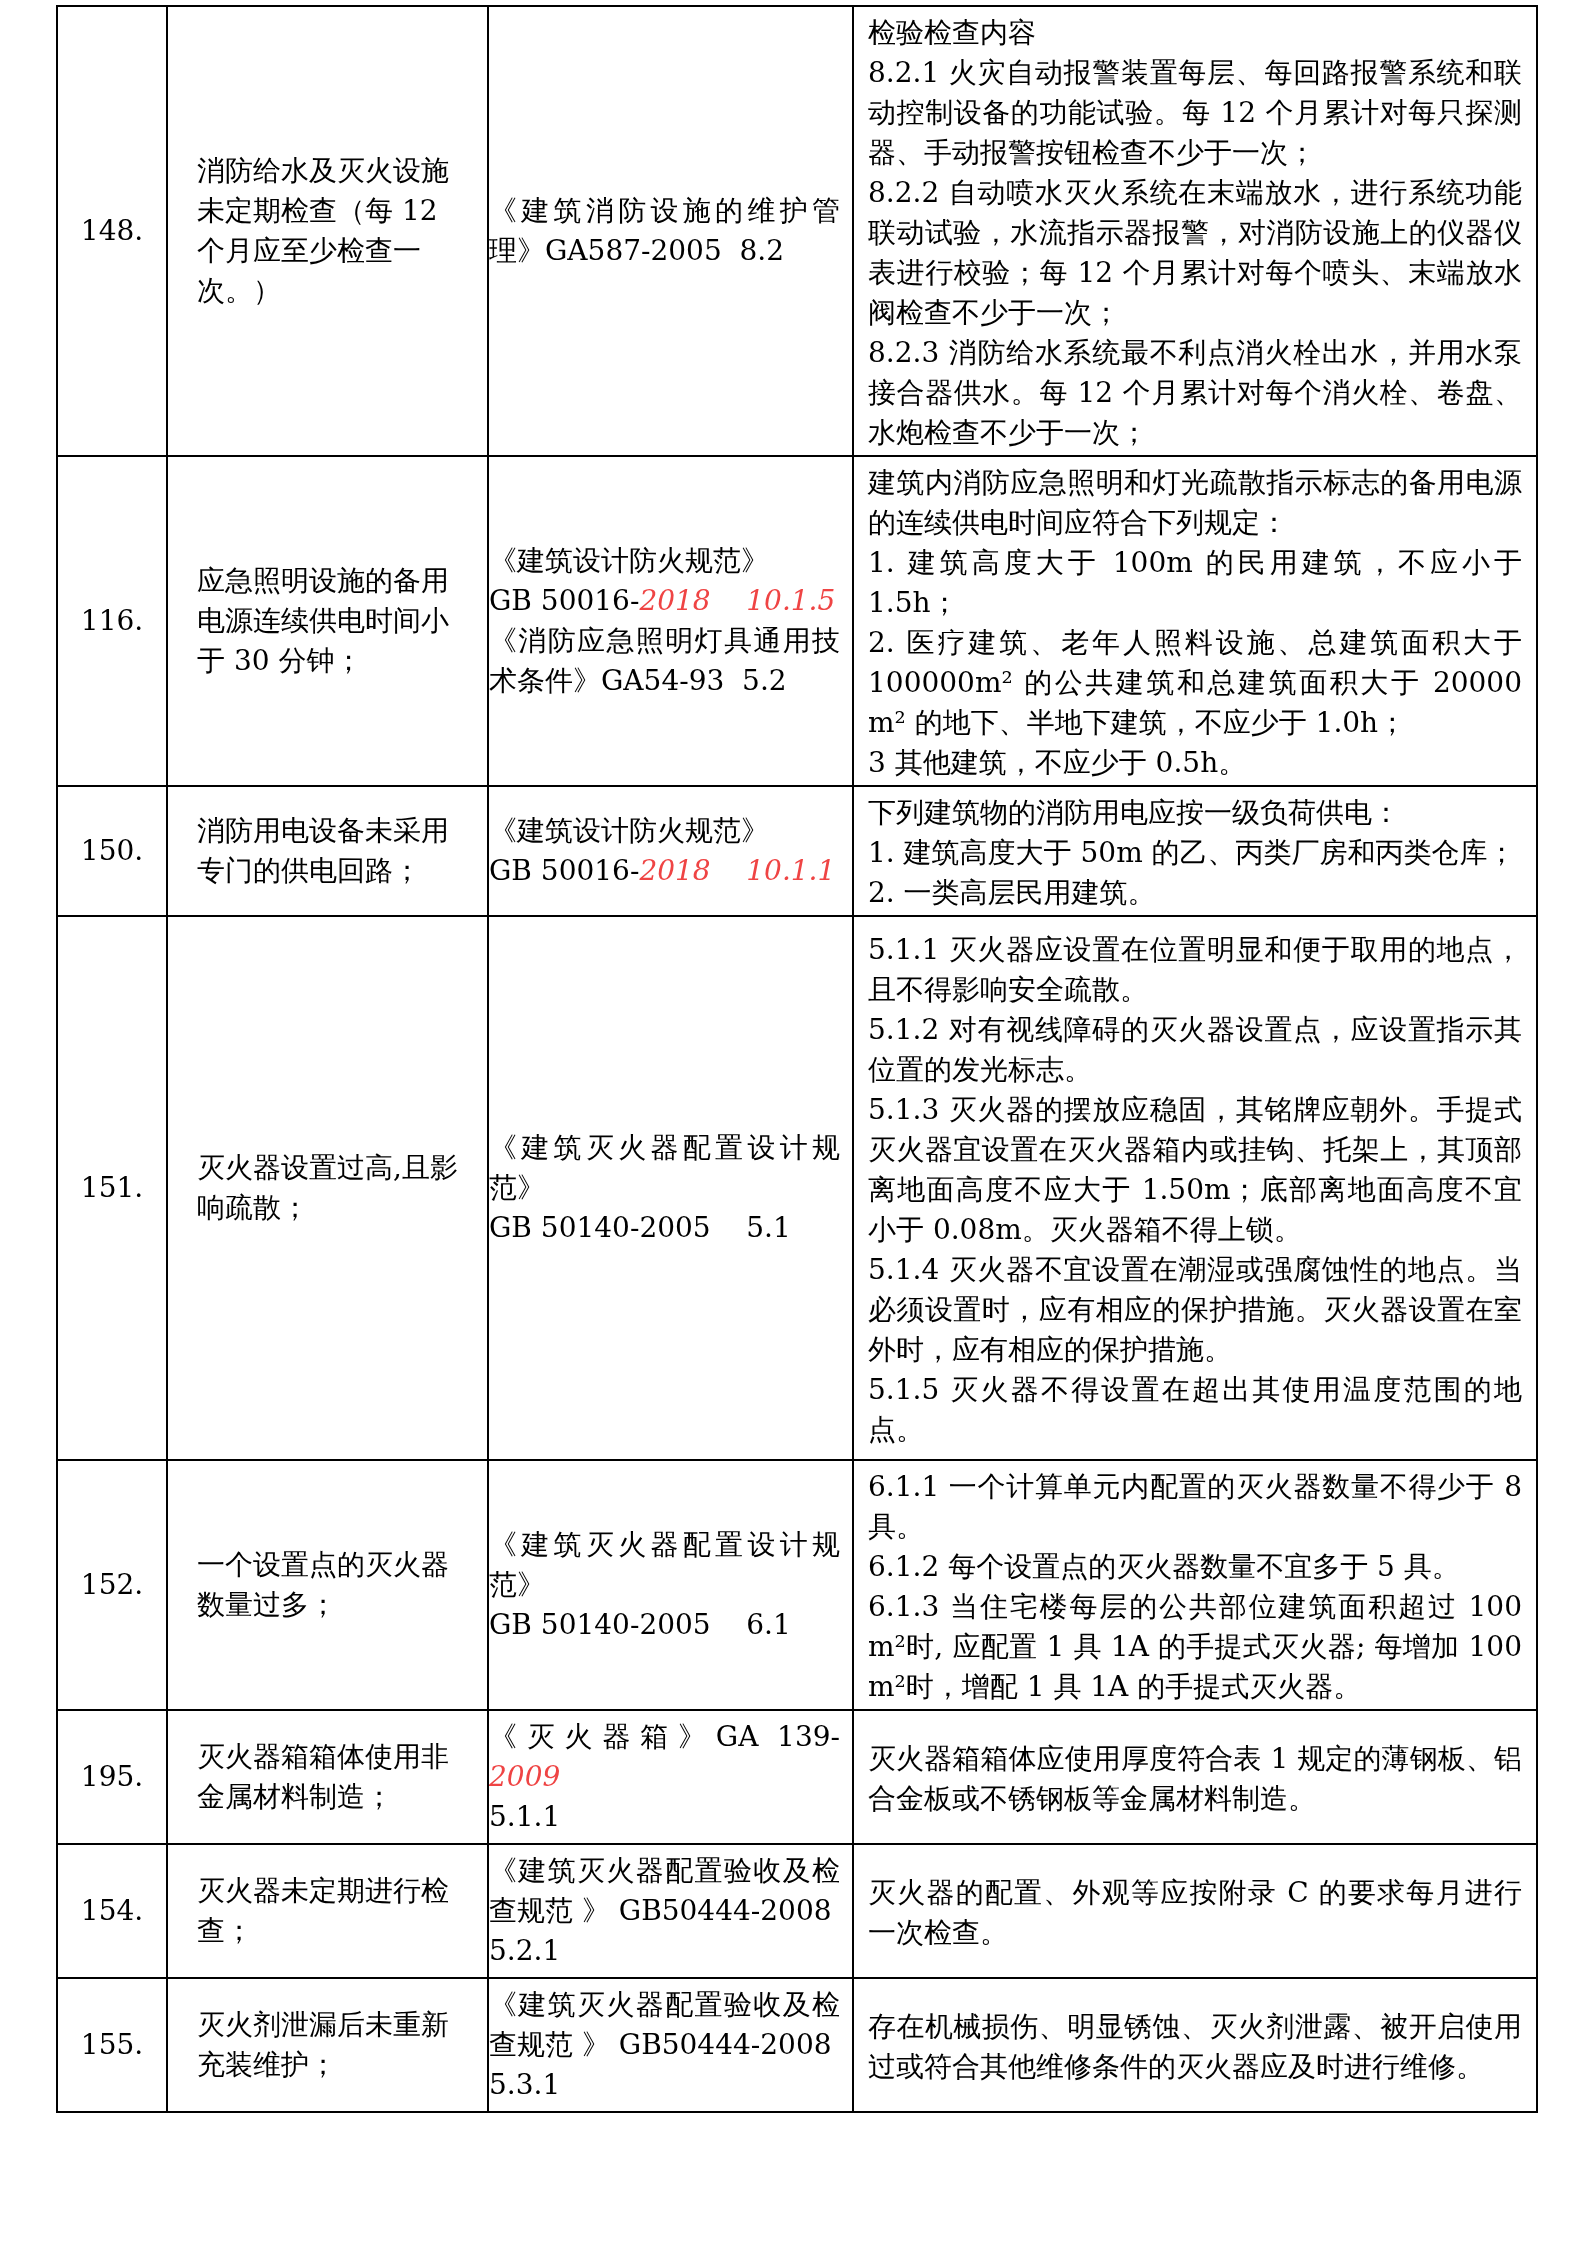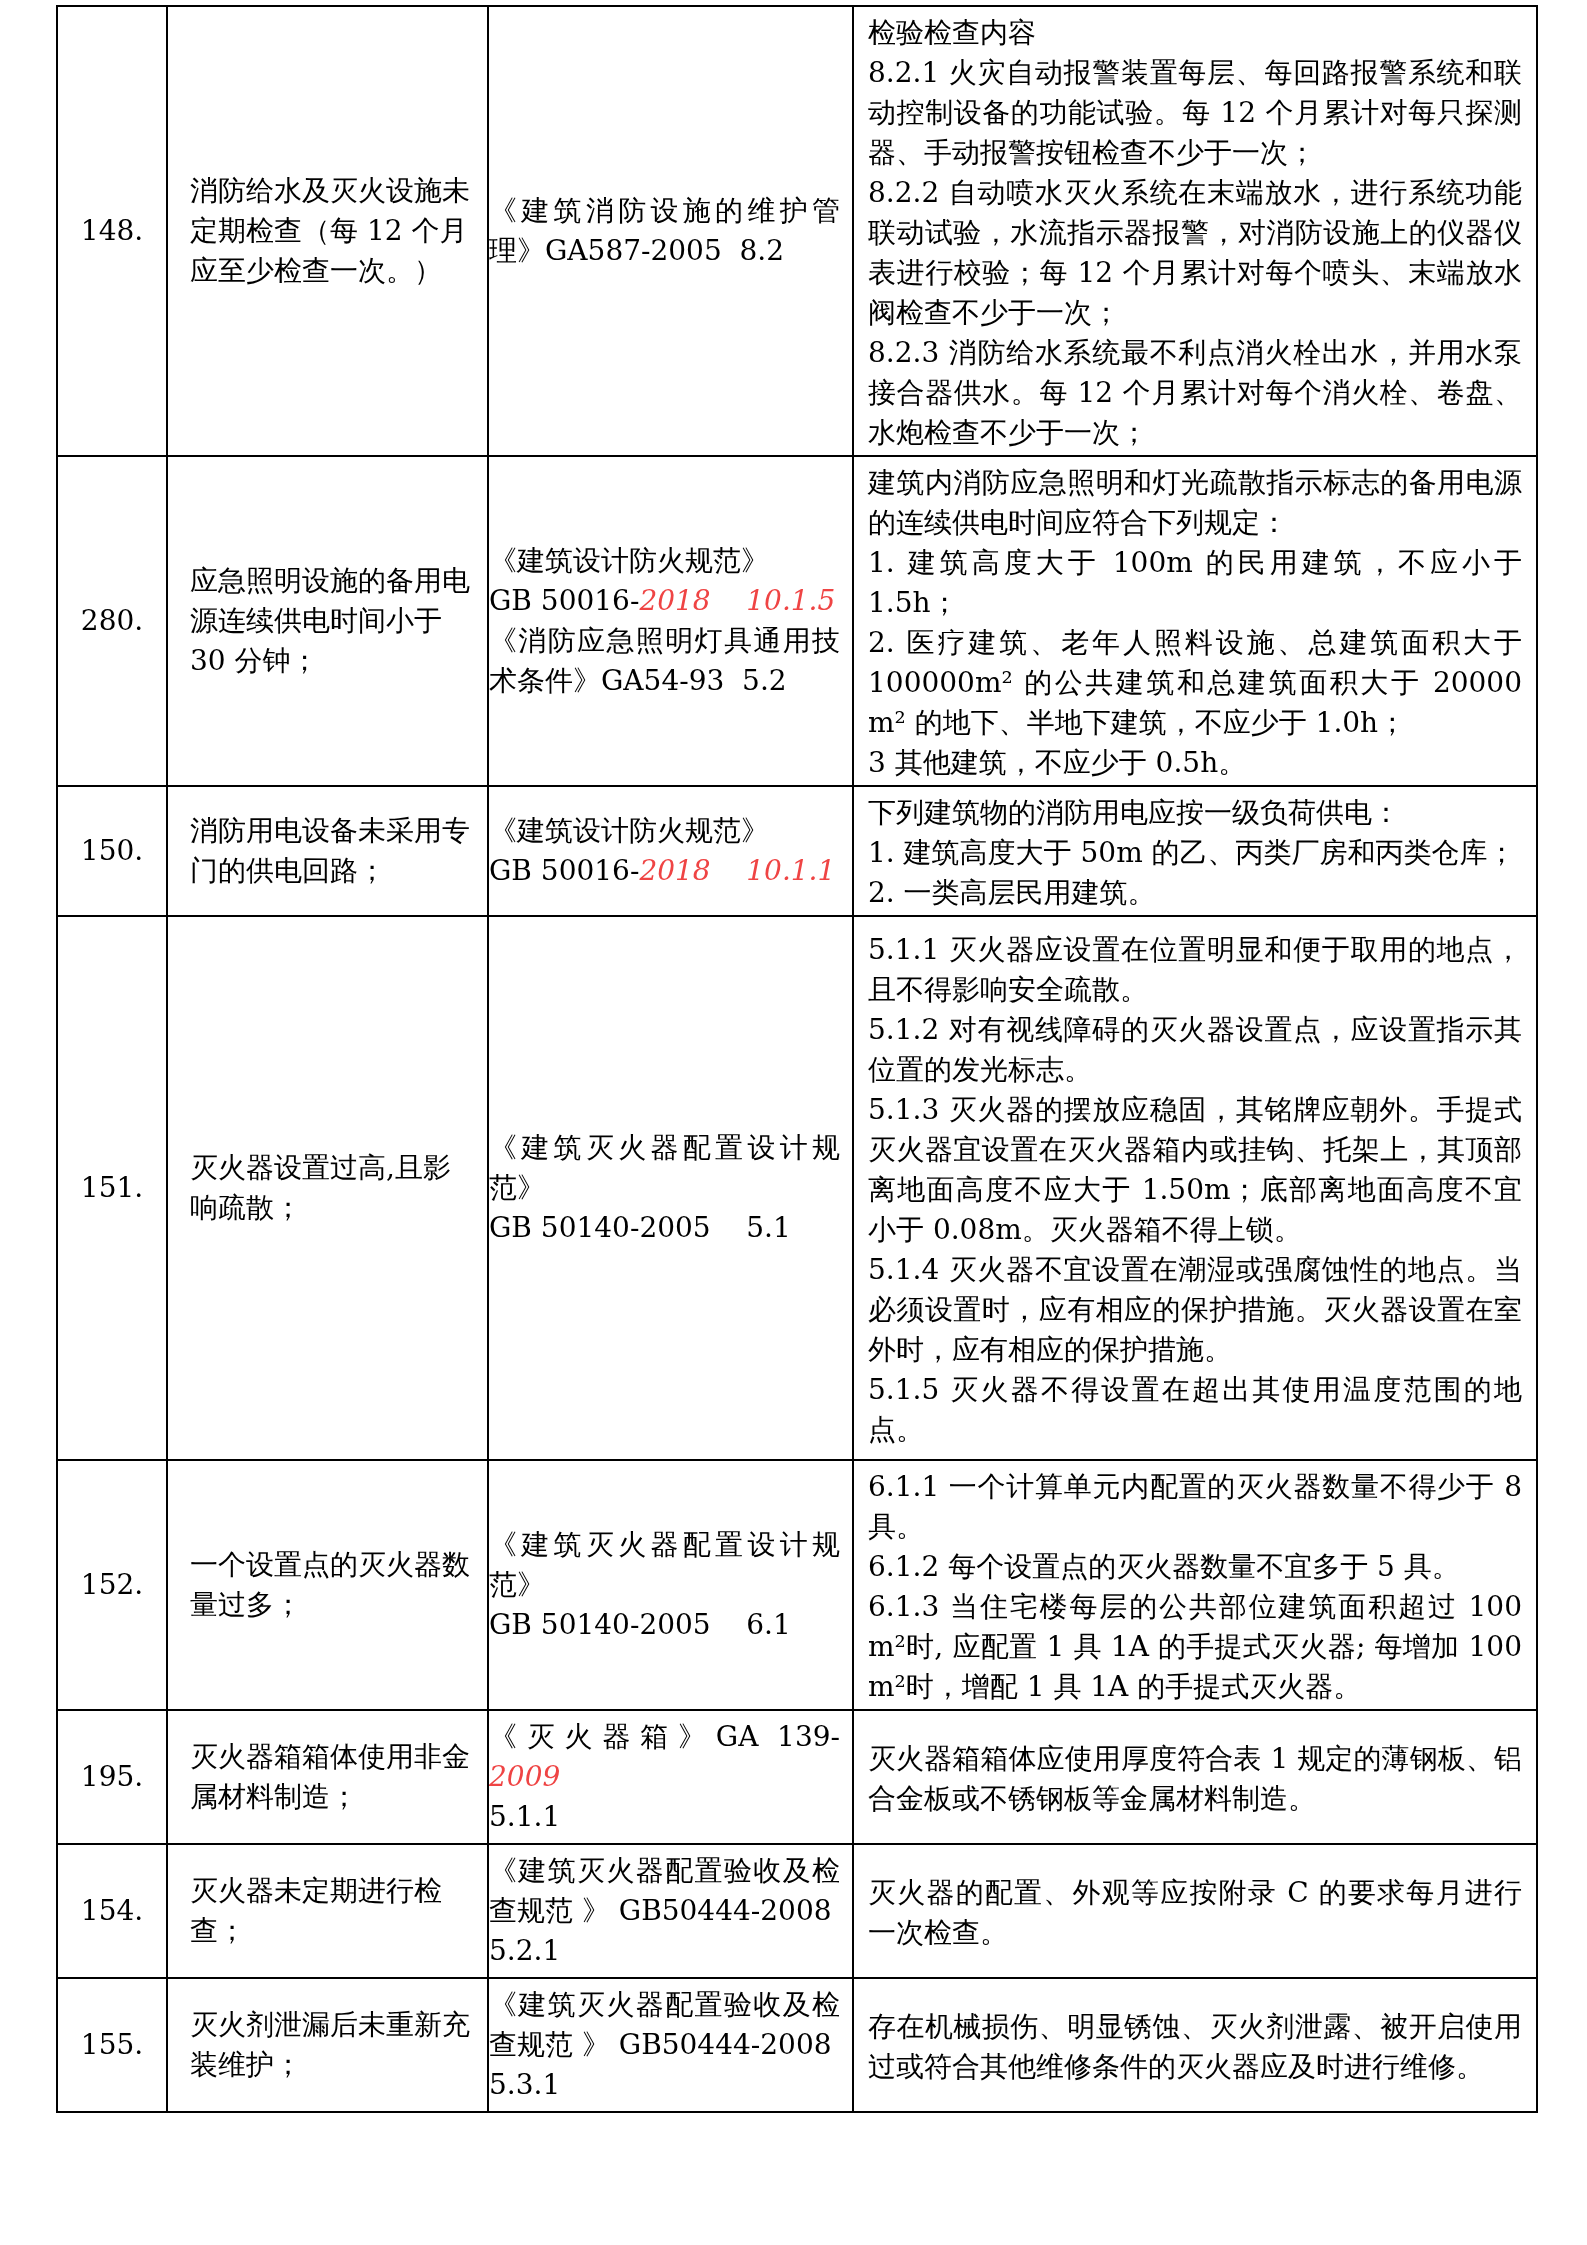--- a/index.html
+++ b/index.html
@@ -21,21 +21,21 @@
     vertical-align:middle;
     font-size:28px;
     line-height:40px;
     overflow:hidden;
   }
   col.c-no{width:110px;}
   col.c-violation{width:321px;}
   col.c-basis{width:365px;}
   col.c-content{width:684px;}
   td.cell-no{text-align:center;padding:12px 6px;}
-  td.cell-violation{padding:6px 16px 6px 22px;}
+  td.cell-violation{padding:6px 16px 6px 29px;}
   td.cell-basis{padding:6px 12px 6px 0;margin-left:14px;}
   td.cell-content{vertical-align:top;padding:6px 14px 2px 14px;}
   .basis-par{white-space:pre-wrap;text-align:justify;}
   .content-par{text-align:justify;}
   .red{color:#ef4444;font-style:italic;}
   
   tr:nth-child(1){height:450px;}
   tr:nth-child(2){height:292px;}
   tr:nth-child(3){height:121px;}
   tr:nth-child(4){height:544px;}
@@ -63,21 +63,21 @@
             <div class="basis-par"><span>《建筑消防设施的维护管理》GA587-2005  8.2</span></div>
           </td>
           <td class="cell-content">
             <div class="content-par">检验检查内容</div>
             <div class="content-par">8.2.1 火灾自动报警装置每层、每回路报警系统和联动控制设备的功能试验。每 12 个月累计对每只探测器、手动报警按钮检查不少于一次；</div>
             <div class="content-par">8.2.2 自动喷水灭火系统在末端放水，进行系统功能联动试验，水流指示器报警，对消防设施上的仪器仪表进行校验；每 12 个月累计对每个喷头、末端放水阀检查不少于一次；</div>
             <div class="content-par">8.2.3 消防给水系统最不利点消火栓出水，并用水泵接合器供水。每 12 个月累计对每个消火栓、卷盘、水炮检查不少于一次；</div>
           </td>
         </tr>
         <tr>
-          <td class="cell-no">280.</td>
+          <td class="cell-no">116.</td>
           <td class="cell-violation">应急照明设施的备用电源连续供电时间小于 30 分钟；</td>
           <td class="cell-basis">
             <div class="basis-par"><span>《建筑设计防火规范》</span></div>
             <div class="basis-par"><span>GB 50016-</span><span class="red">2018</span><span>    </span><span class="red">10.1.5</span></div>
             <div class="basis-par"><span>《消防应急照明灯具通用技术条件》GA54-93  5.2</span></div>
           </td>
           <td class="cell-content">
             <div class="content-par">建筑内消防应急照明和灯光疏散指示标志的备用电源的连续供电时间应符合下列规定：</div>
             <div class="content-par">1. 建筑高度大于 100m 的民用建筑，不应小于 1.5h；</div>
             <div class="content-par">2. 医疗建筑、老年人照料设施、总建筑面积大于 100000m² 的公共建筑和总建筑面积大于 20000 m² 的地下、半地下建筑，不应少于 1.0h；</div>

